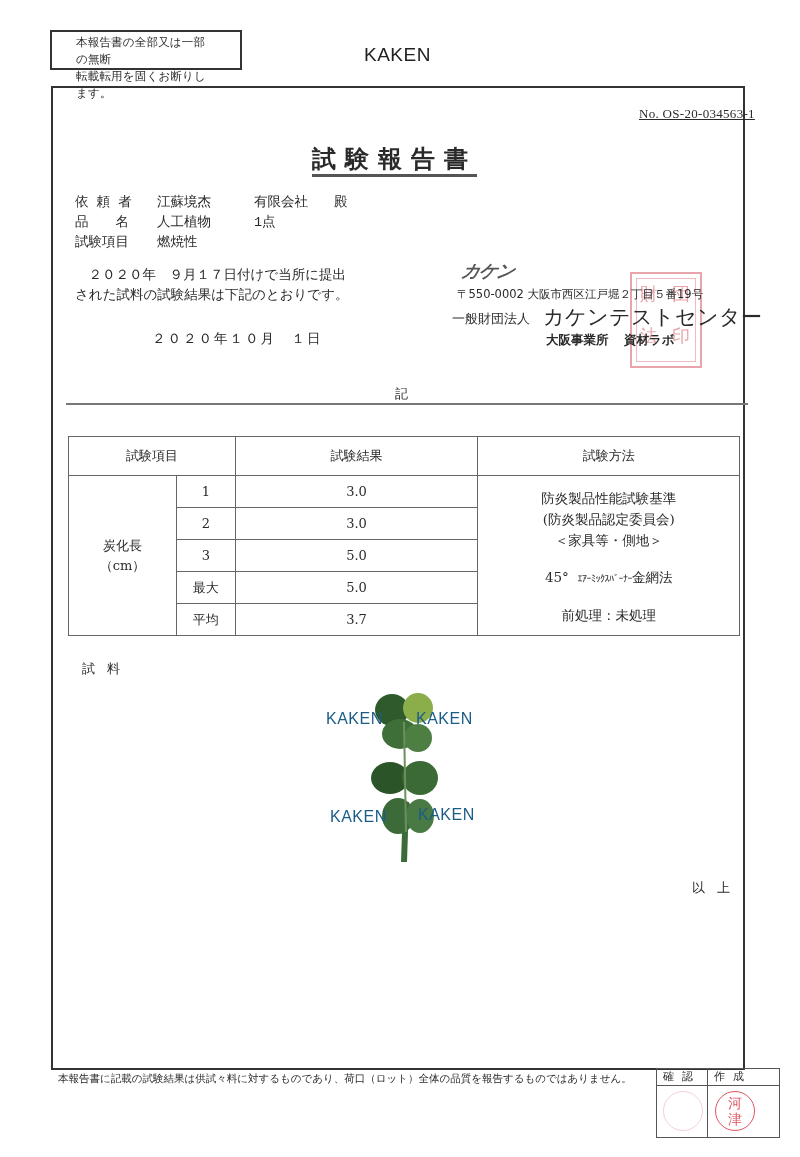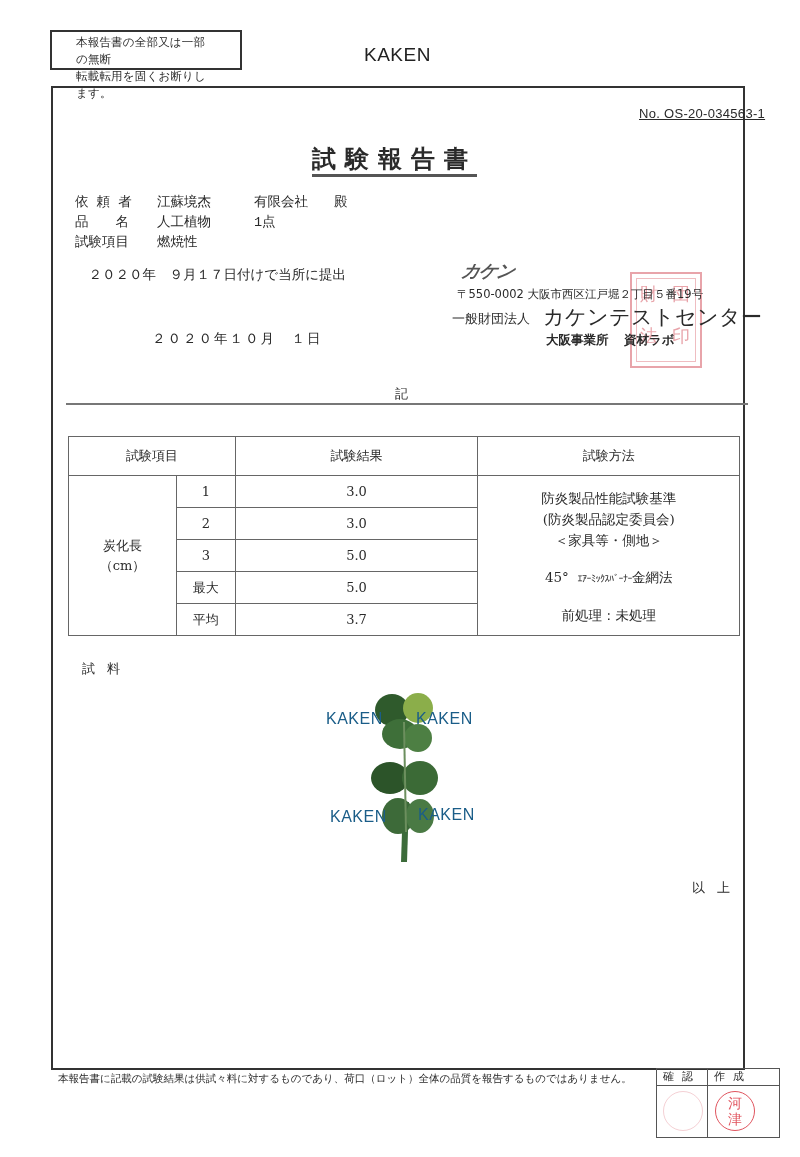--- a/index.html
+++ b/index.html
@@ -6,21 +6,21 @@
   body { width: 800px; height: 1157px; position: relative; overflow: hidden;
          font-family: "DejaVu Serif", "Liberation Serif", serif; color: #2a2a2a; }
   .abs { position: absolute; }
   .notice-box { left: 50px; top: 30px; width: 192px; height: 40px; border: 2px solid #333;
                 font-size: 11.5px; line-height: 17px; padding: 2px 24px; box-sizing: border-box;
                 font-family: "DejaVu Sans", sans-serif; letter-spacing: 0.2px; }
   .brand { left: 364px; top: 44px; font-family: "Liberation Sans", sans-serif; font-size: 19px;
            color: #222; letter-spacing: 0.5px; }
   .frame { left: 51px; top: 86px; width: 694px; height: 984px; border: 2px solid #333; box-sizing: border-box; }
   .report-no { left: 603px; top: 106px; font-size: 13px; text-decoration: underline;
-               font-family: Liberation Sans, sans-serif; letter-spacing: 0.3px; padding-left: 36px; }
+               font-family: Liberation Serif, serif; letter-spacing: 0.3px; padding-left: 36px; }
   .title { left: 312px; top: 144px; font-size: 24px; font-weight: bold; letter-spacing: 9px;
            font-family: "DejaVu Sans", sans-serif; border-bottom: 3px solid #555; padding-bottom: 0px; line-height: 30px; }
   .meta { left: 75px; font-size: 13.5px; line-height: 19px; font-family: Liberation Mono, monospace; }
   .meta .lbl { display: inline-block; width: 82px; }
   .meta .val1 { display: inline-block; width: 97px; }
   .meta .val2 { display: inline-block; width: 80px; }
   .body-text { left: 75px; top: 264px; font-size: 13.5px; line-height: 20px; }
   .date { left: 152px; top: 330px; font-size: 13.5px; letter-spacing: 2px; }
   .org-logo { left: 462px; top: 259px; font-family: "DejaVu Sans", sans-serif; font-style: italic;
               font-weight: bold; font-size: 18px; color: #555; letter-spacing: -1px; transform: skewX(-12deg); }
@@ -78,20 +78,21 @@
 </div>
 <div class="abs meta" style="top:213px;">
   <span class="lbl">品　　名</span><span class="val1">人工植物</span><span>1点</span>
 </div>
 <div class="abs meta" style="top:233px;">
   <span class="lbl">試験項目</span><span>燃焼性</span>
 </div>
 
 <div class="abs body-text">
   <div>　２０２０年　９月１７日付けで当所に提出</div>
+  <div>された試料の試験結果は下記のとおりです。</div>
 </div>
 <div class="abs date">２０２０年１０月　１日</div>
 
 <div class="abs seal-square">
   <div class="inner"></div>
   <span style="left:8px;top:8px;">財</span>
   <span style="left:40px;top:8px;">団</span>
   <span style="left:8px;top:50px;">法</span>
   <span style="left:40px;top:50px;">印</span>
 </div>

